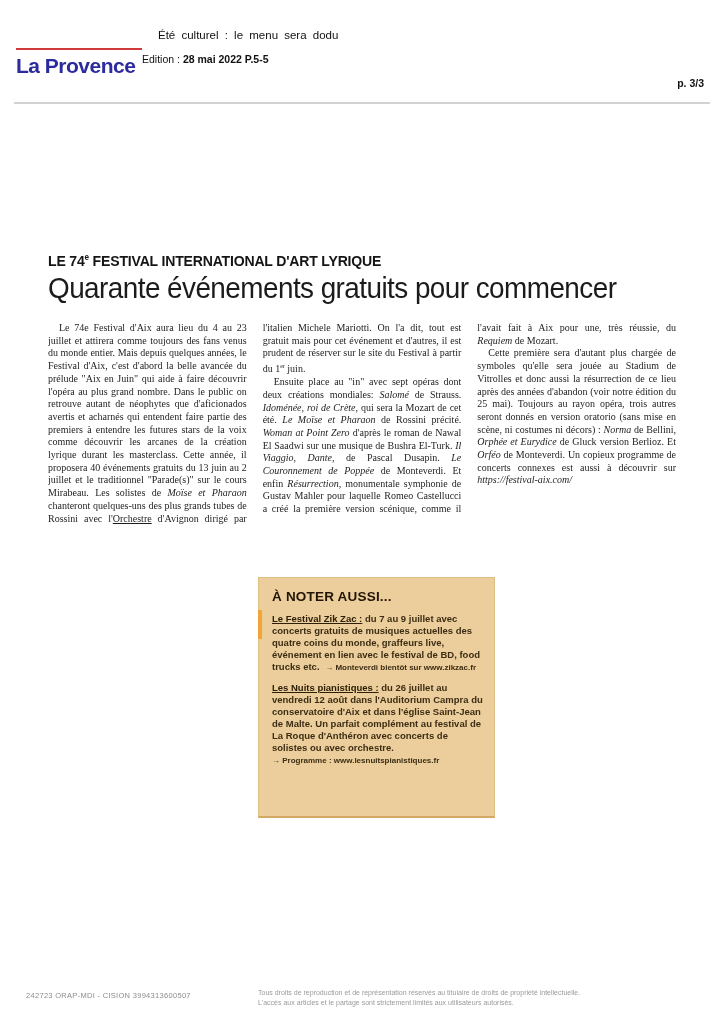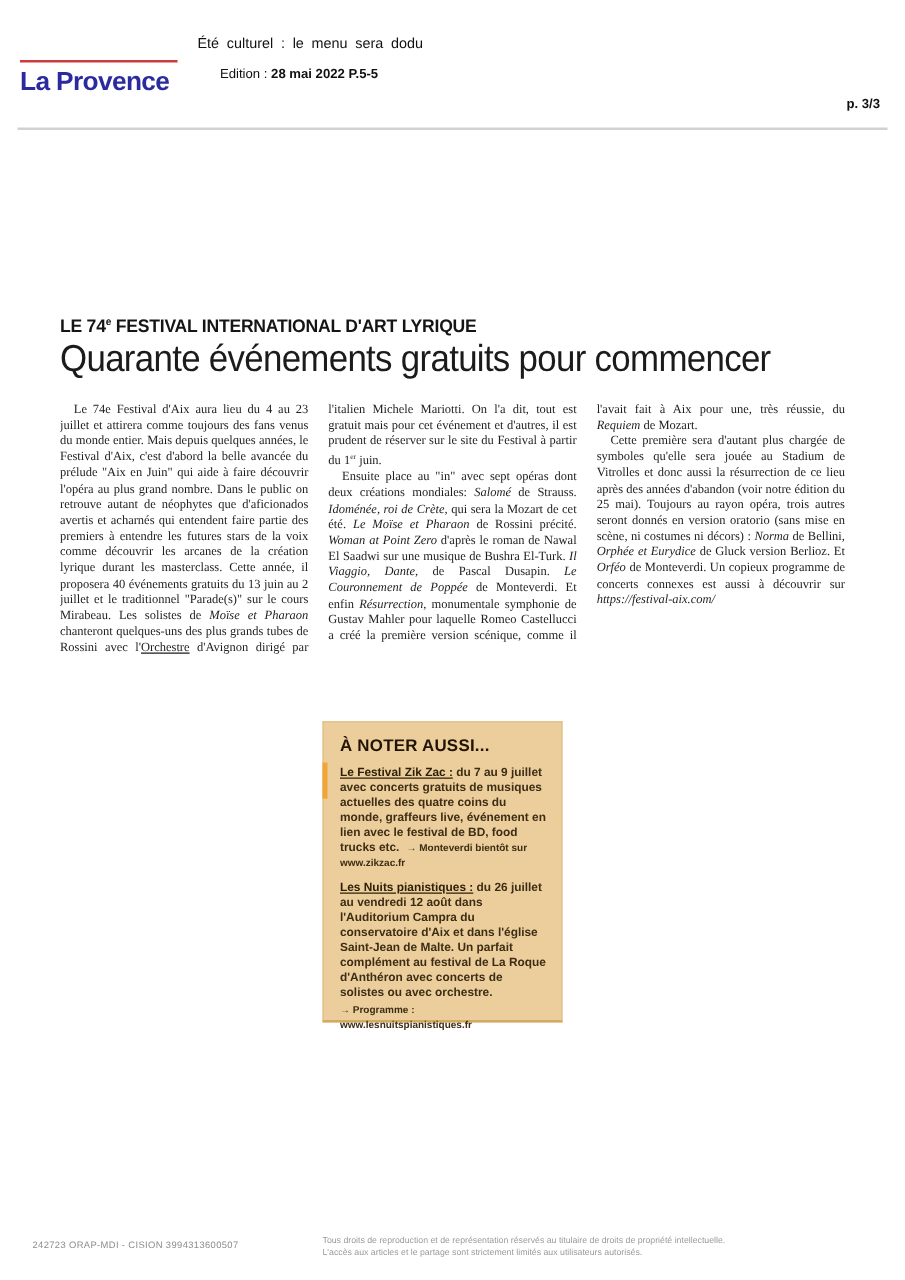--- a/index.html
+++ b/index.html
@@ -5,41 +5,41 @@
   html,body{margin:0;padding:0;background:#ffffff;}
   .page{position:relative;width:724px;height:1024px;background:#ffffff;overflow:hidden;
         font-family:"Liberation Sans",sans-serif;color:#1a1a1a;}
 
   
   .logo{position:absolute;left:16px;top:43px;font-weight:bold;font-size:21px;
         letter-spacing:-0.5px;color:#2b2a9e;line-height:22px;margin-top:12px;}
   .logo-underline{position:absolute;left:16px;top:48px;width:126px;height:2px;background:#cf3a3a;}
   .topic{position:absolute;left:158px;top:29px;font-weight:normal;font-size:11.5px;
          word-spacing:3px;color:#111;}
-  .edition{position:absolute;left:176px;top:53px;font-size:10.5px;color:#111;}
+  .edition{position:absolute;left:142px;top:53px;font-size:10.5px;color:#111;}
   .edition b{font-weight:bold;}
   .page-indicator{position:absolute;right:20px;top:77px;font-size:10.5px;font-weight:bold;color:#111;text-align:right;}
   .rule{position:absolute;left:14px;top:102px;width:696px;height:2px;background:#d2d2d2;}
 
   
   .kicker{position:absolute;left:48px;top:252px;margin:0;font-size:14.5px;font-weight:bold;
           letter-spacing:-0.2px;color:#151515;transform:scaleX(0.97);transform-origin:left;}
   .kicker sup{font-size:58%;}
   .headline{position:absolute;left:48px;top:271px;margin:0;font-size:30px;font-weight:normal;
             letter-spacing:-0.6px;color:#1b1b1b;white-space:nowrap;
             transform:scaleX(0.93);transform-origin:left;}
   .columns{position:absolute;left:48px;top:322px;width:628px;height:214px;overflow:hidden;
            column-count:3;column-gap:16px;column-fill:auto;
            font-family:"Liberation Serif",serif;font-size:10px;line-height:12.7px;
            text-align:justify;color:#1d1d1d;hyphens:auto;}
   .columns p{margin:0;text-indent:11px;}
   .columns sup{font-size:60%;}
 
   
-  .note-box{position:absolute;left:258px;top:577px;width:192px;height:241px;
+  .note-box{position:absolute;left:258px;top:577px;width:237px;height:241px;
             background:#ebce9c;border:1px solid #e3c castle;box-sizing:border-box;
             border:1px solid #e0bf85;border-bottom:2px solid #d3a964;
             padding:11px 11px 6px 13px;color:#3d2d14;}
   .note-accent{position:absolute;left:-1px;top:32px;width:4px;height:29px;background:#f2a437;}
   .note-title{margin:0 0 9px 0;font-size:13.5px;font-weight:bold;letter-spacing:0.2px;color:#221405;}
   .note-box p{margin:0;font-size:9.5px;line-height:12px;font-weight:bold;}
   .note-box .intro{margin-bottom:9px;}
   .note-box .item{margin-bottom:8px;}
   .note-box .item b{font-weight:bold;color:#2e2008;text-decoration:underline;}
   .arrow-note{font-size:8px;margin-left:3px;}

